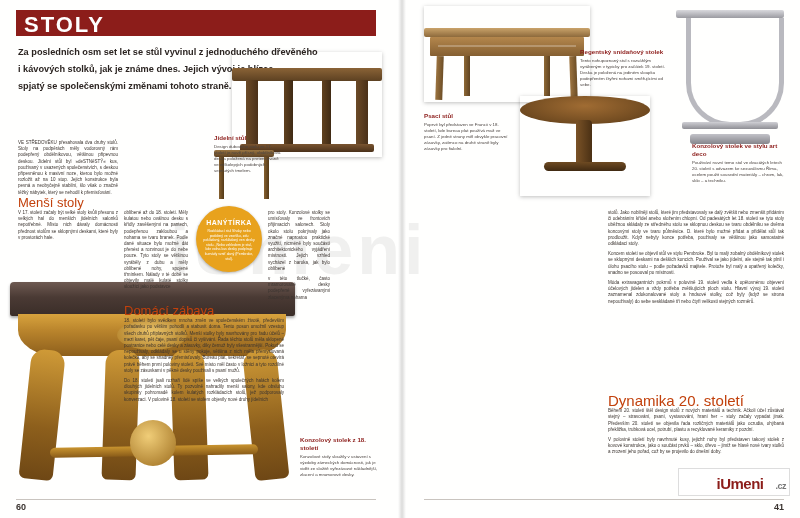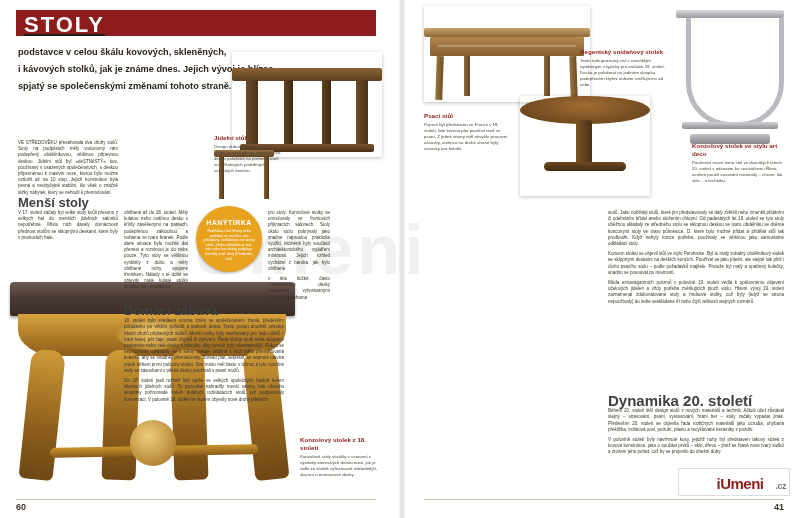--- a/index.html
+++ b/index.html
@@ -12,32 +12,32 @@
   .spread{position:relative;width:800px;height:518px;background:#fdfdfc;}
   
   .gutter{position:absolute;left:398px;top:0;width:8px;height:518px;
     background:linear-gradient(90deg,rgba(0,0,0,0.0),rgba(0,0,0,0.14),rgba(0,0,0,0.0));}
   .page{position:absolute;top:0;height:518px;background:#fffffe;}
   .page-left{left:0;width:400px;}
   .page-right{left:400px;width:400px;}
 
   
   .title-band{position:absolute;left:16px;top:10px;width:360px;height:26px;
-    background:#8c1d1a;text-decoration:underline;}
+    background:#8c1d1a;}
   .title-band h1{margin:0;padding:2px 0 0 8px;color:#fff;font-size:22px;
     letter-spacing:2px;font-weight:bold;font-family:"Liberation Sans",sans-serif;}
   .intro{position:absolute;left:18px;top:44px;width:350px;font-size:9.2px;
     line-height:17px;color:#2b2421;font-weight:bold;}
   .intro span{display:block;}
 
   
   .col{position:absolute;font-size:4.5px;line-height:6.2px;color:#3a332f;
     text-align:justify;}
   .col p{margin:0 0 4px 0;}
-  h2.sec{font-size:13px;color:#404040;margin:0 0 4px 0;font-weight:bold;}
+  h2.sec{font-size:13px;color:#c2410c;margin:0 0 4px 0;font-weight:normal;}
   h2.sec.big{font-size:15px;}
   .capt{position:absolute;font-size:4.4px;line-height:6px;color:#4a4340;}
   .capt b{display:block;font-size:6.2px;color:#8c1d1a;line-height:8px;margin-bottom:2px;}
   .shadow{box-shadow:0 1px 4px rgba(0,0,0,.25);}
 
   
   .console{position:absolute;left:10px;top:270px;width:285px;height:215px;}
   .console .marble{position:absolute;left:0;top:12px;width:285px;height:34px;
     background:linear-gradient(180deg,#6e5a52 0%,#4a3a34 45%,#3a2d28 100%);
     border-radius:4px 4px 2px 2px;
@@ -150,21 +150,21 @@
 
   <div class="page page-left"></div>
   <div class="page page-right"></div>
   <div class="gutter"></div>
 
   <div class="title-band">
     <h1>STOLY</h1>
   </div>
 
   <div class="intro">
-    <span>podstavce v celou škálu kovových, skleněných,</span>
+    <span>Za posledních osm set let se stůl vyvinul z jednoduchého dřevěného</span>
     <span>i kávových stolků, jak je známe dnes. Jejich vývoj je blízce</span>
     <span>spjatý se společenskými změnami tohoto straně.</span>
   </div>
 
   <div class="tbl-wood shadow">
     <div class="top"></div>
       <div class="legL"></div>
       <div class="legM1"></div>
     <div class="legM2"></div>
       <div class="legR"></div>

